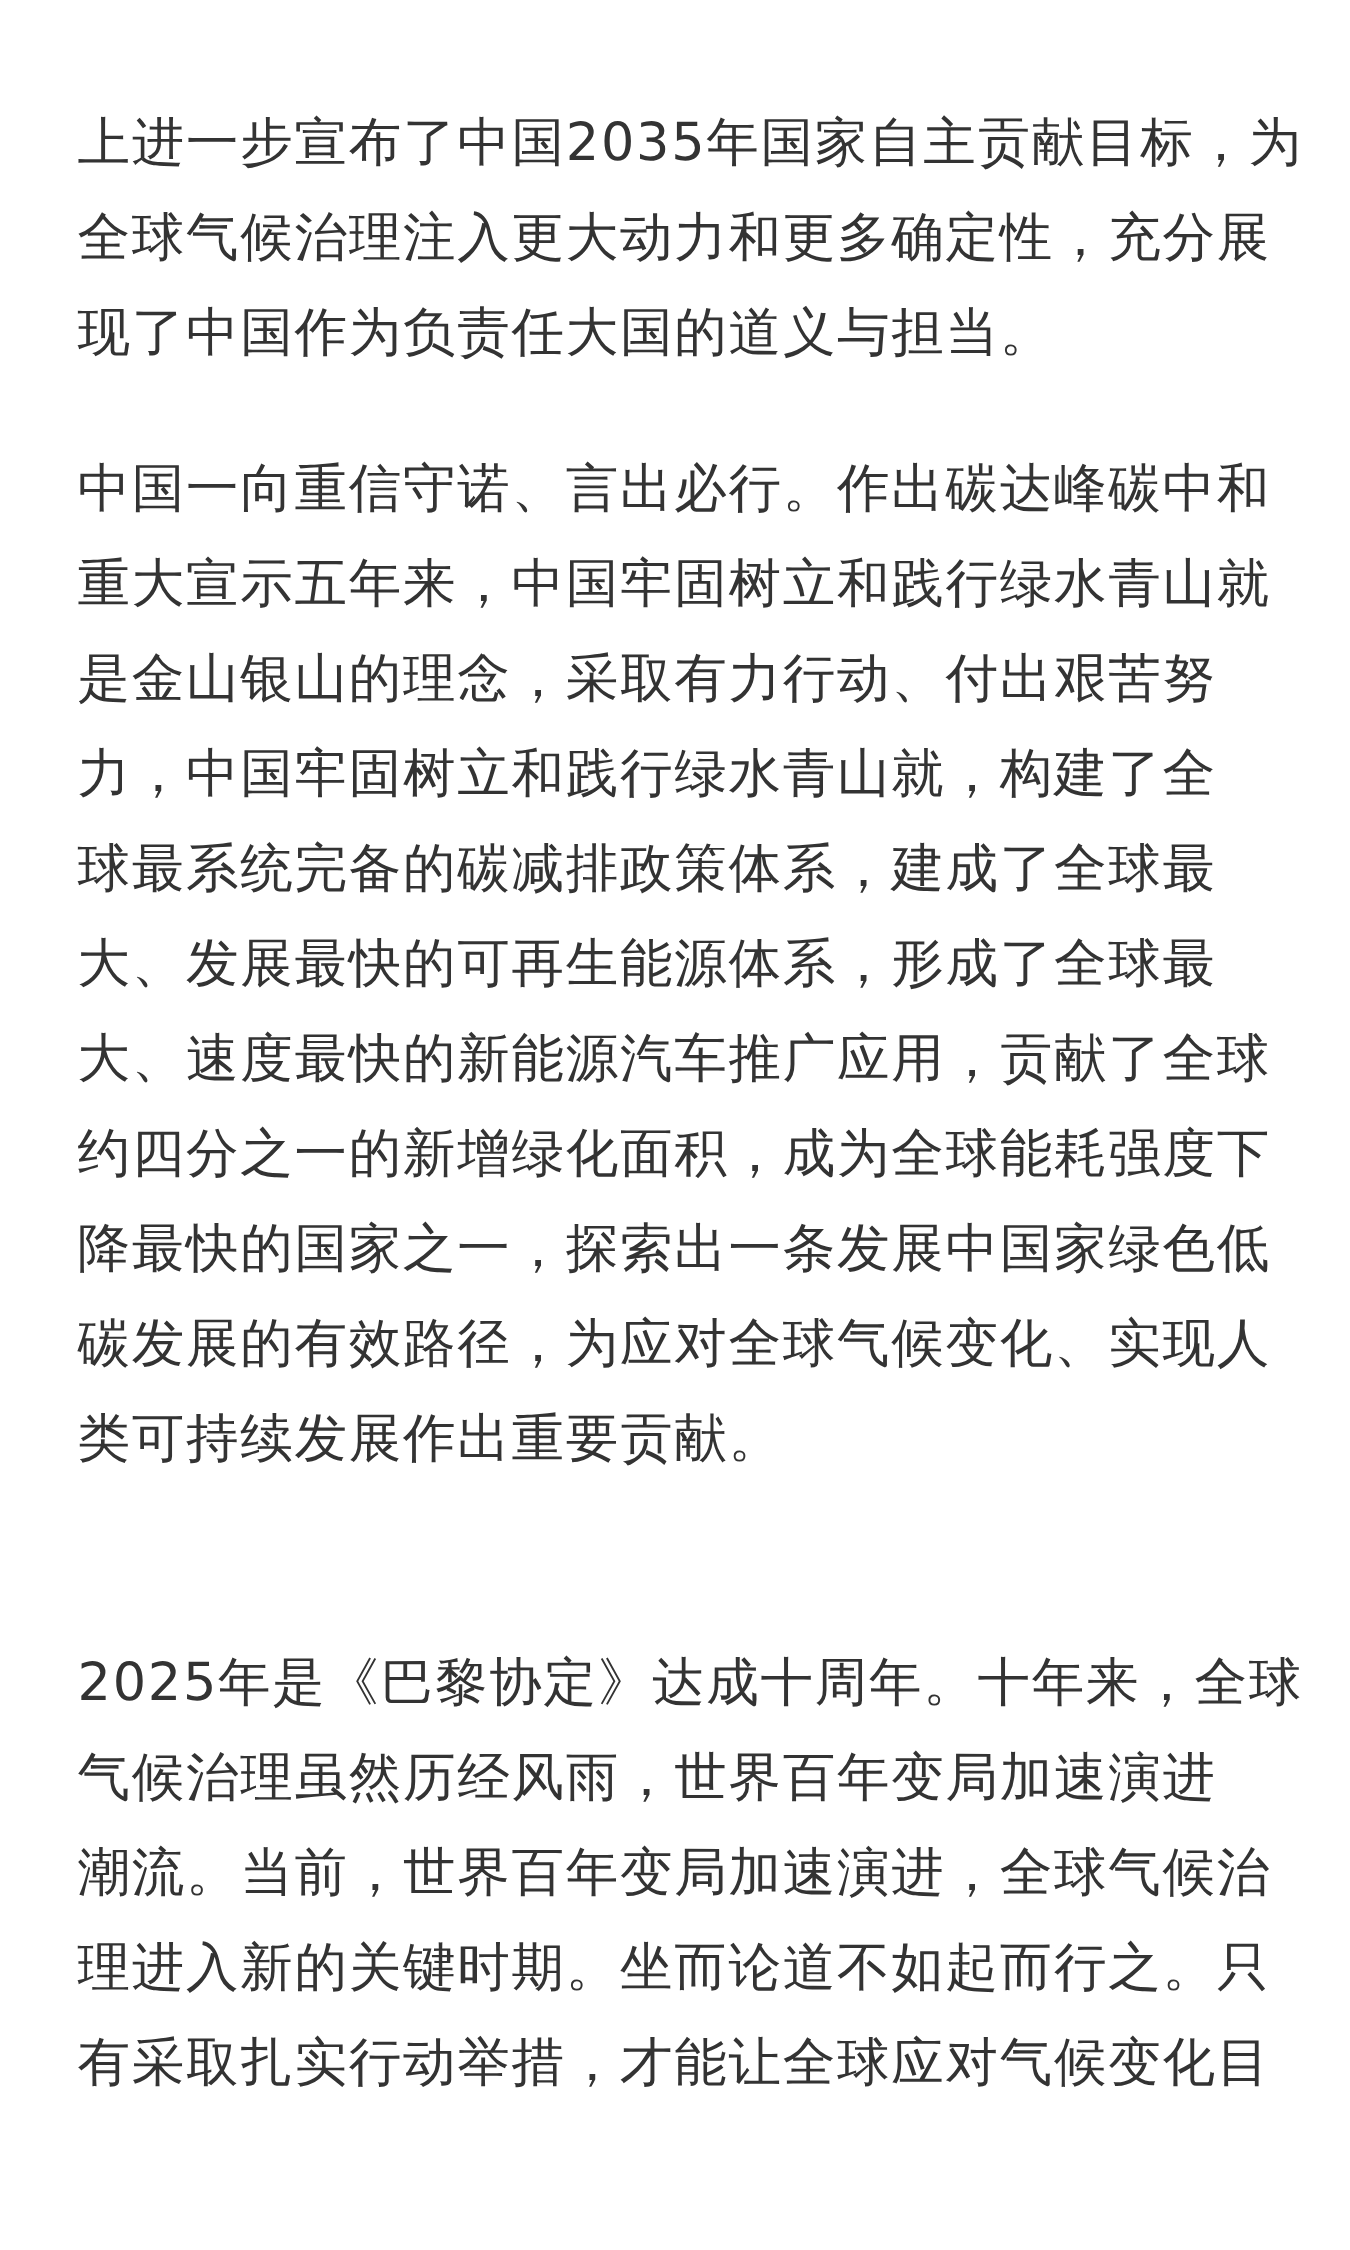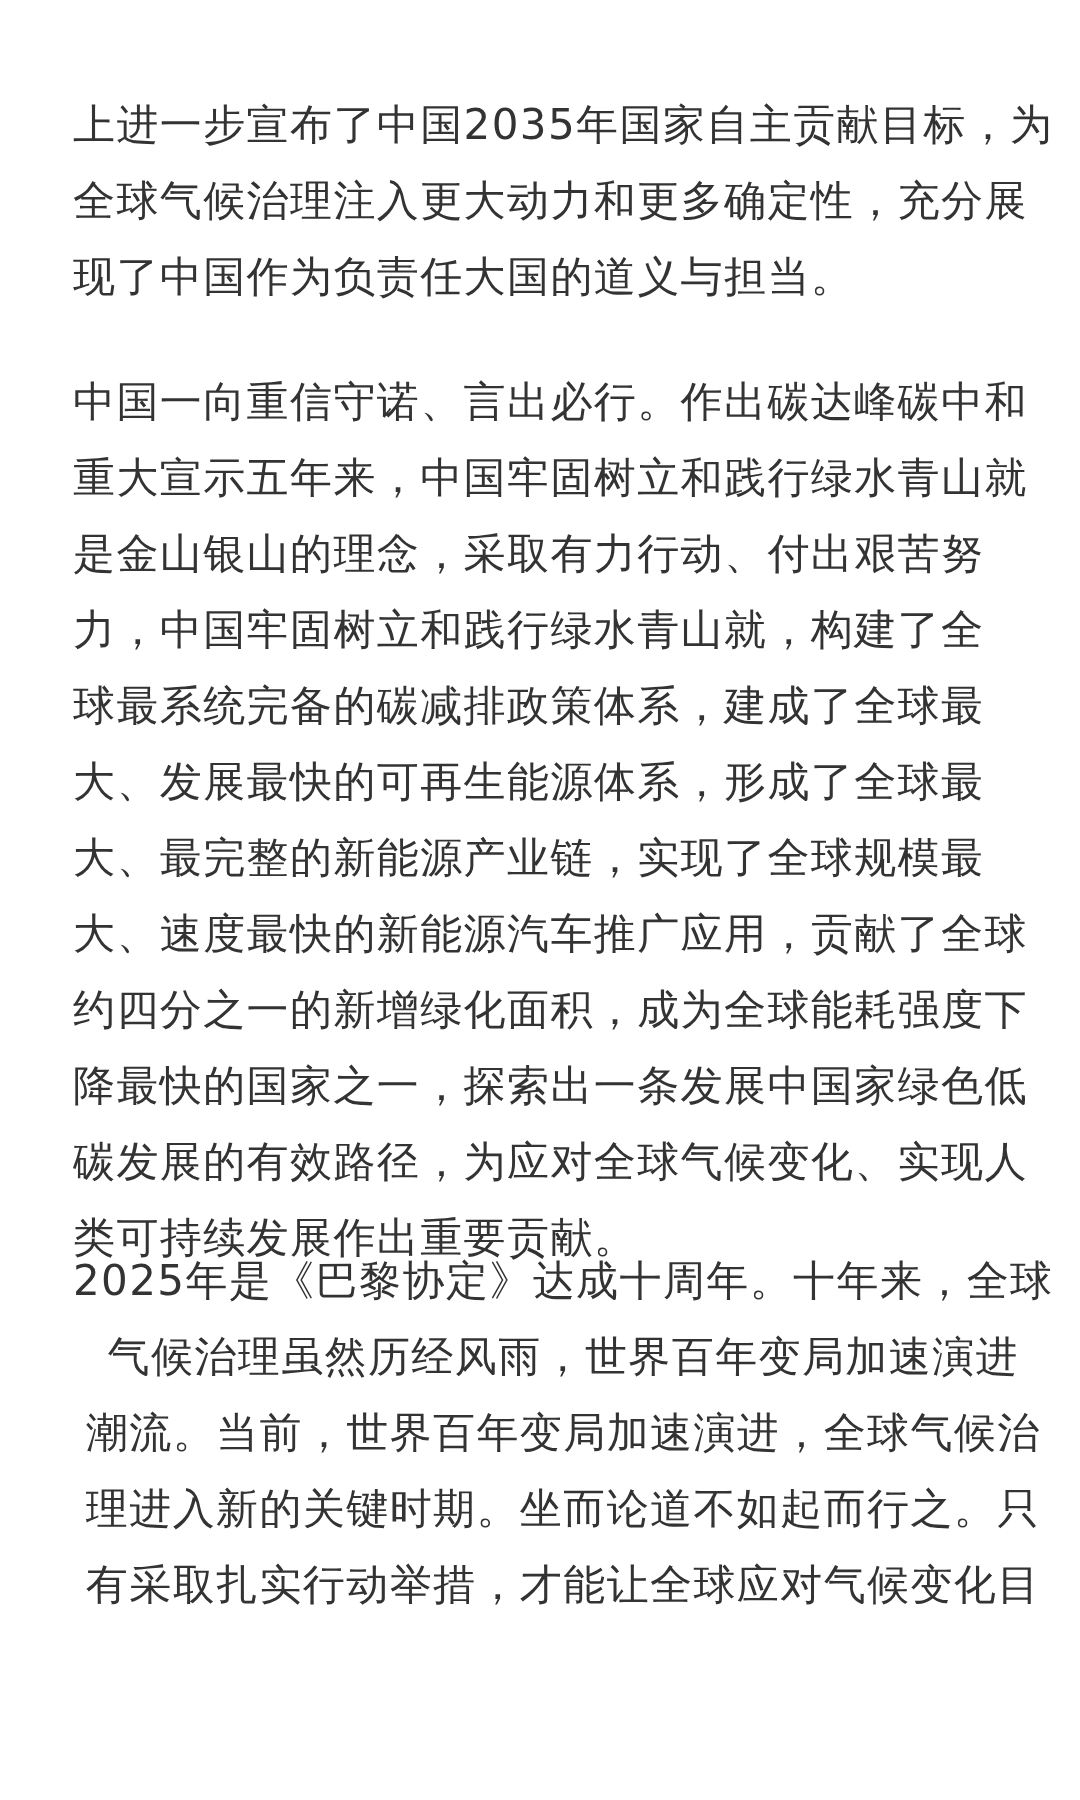--- a/index.html
+++ b/index.html
@@ -15,53 +15,52 @@
     font-family: "DejaVu Sans", "Liberation Sans", sans-serif;
     color: #333333;
   }
   .article {
     position: absolute;
     left: 62px;
     top: 0;
     width: 960px;
   }
   .para {
-    margin: 11px;
+    margin: 0;
   }
   .line {
     display: block;
     height: 76px;
     line-height: 76px;
     font-size: 42px;
     letter-spacing: 1.4px;
     white-space: nowrap;
     color: #333333;
   }
   #para-1 { position: absolute; top: 76px; }
   #para-2 { position: absolute; top: 353px; }
-  #para-3 { position: absolute; top: 1232px; text-align: center; }
+  #para-3 { position: absolute; top: 1308px; }
 </style>
 </head>
 <body>
 
 <div class="article">
   <p class="para" id="para-1">
     <span class="line">上进一步宣布了中国2035年国家自主贡献目标，为</span>
     <span class="line">全球气候治理注入更大动力和更多确定性，充分展</span>
     <span class="line">现了中国作为负责任大国的道义与担当。</span>
   </p>
 
   <p class="para" id="para-2">
     <span class="line">中国一向重信守诺、言出必行。作出碳达峰碳中和</span>
     <span class="line">重大宣示五年来，中国牢固树立和践行绿水青山就</span>
     <span class="line">是金山银山的理念，采取有力行动、付出艰苦努</span>
     <span class="line">力，中国牢固树立和践行绿水青山就，构建了全</span>
     <span class="line">球最系统完备的碳减排政策体系，建成了全球最</span>
     <span class="line">大、发展最快的可再生能源体系，形成了全球最</span>
-    <span class="line">大、最完整的新能源产业链，实现了全球规模最</span>
     <span class="line">大、速度最快的新能源汽车推广应用，贡献了全球</span>
     <span class="line">约四分之一的新增绿化面积，成为全球能耗强度下</span>
     <span class="line">降最快的国家之一，探索出一条发展中国家绿色低</span>
     <span class="line">碳发展的有效路径，为应对全球气候变化、实现人</span>
     <span class="line">类可持续发展作出重要贡献。</span>
   </p>
 
   <p class="para" id="para-3">
     <span class="line">2025年是《巴黎协定》达成十周年。十年来，全球</span>
     <span class="line">气候治理虽然历经风雨，世界百年变局加速演进</span>

